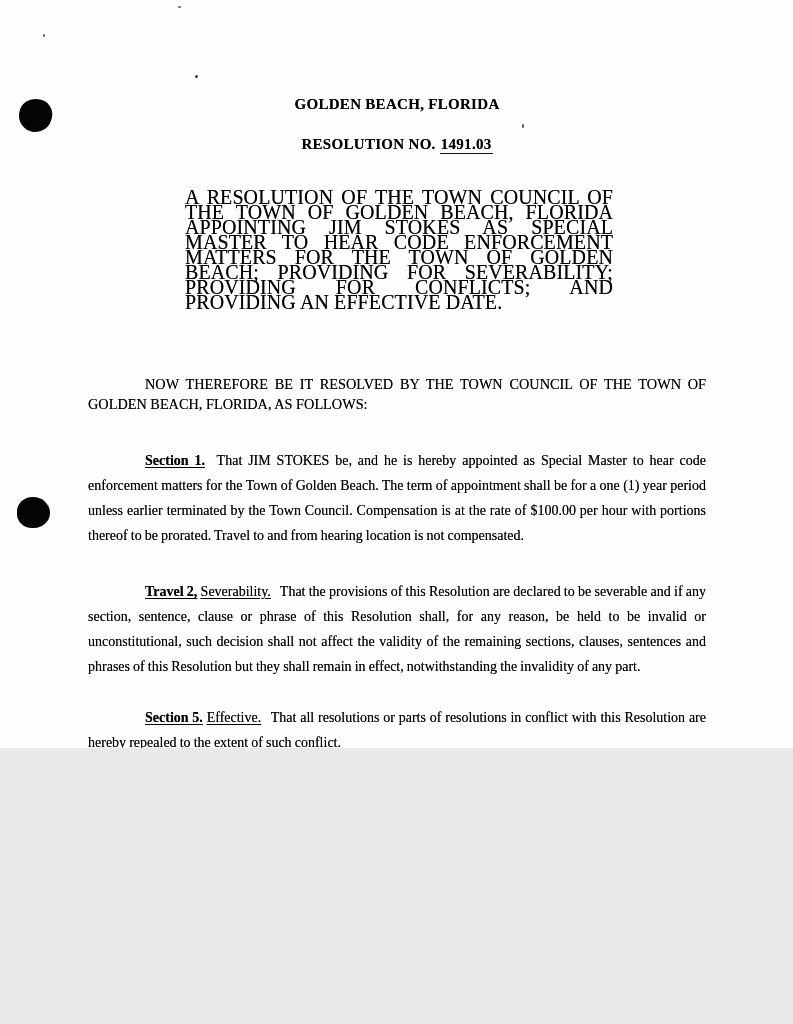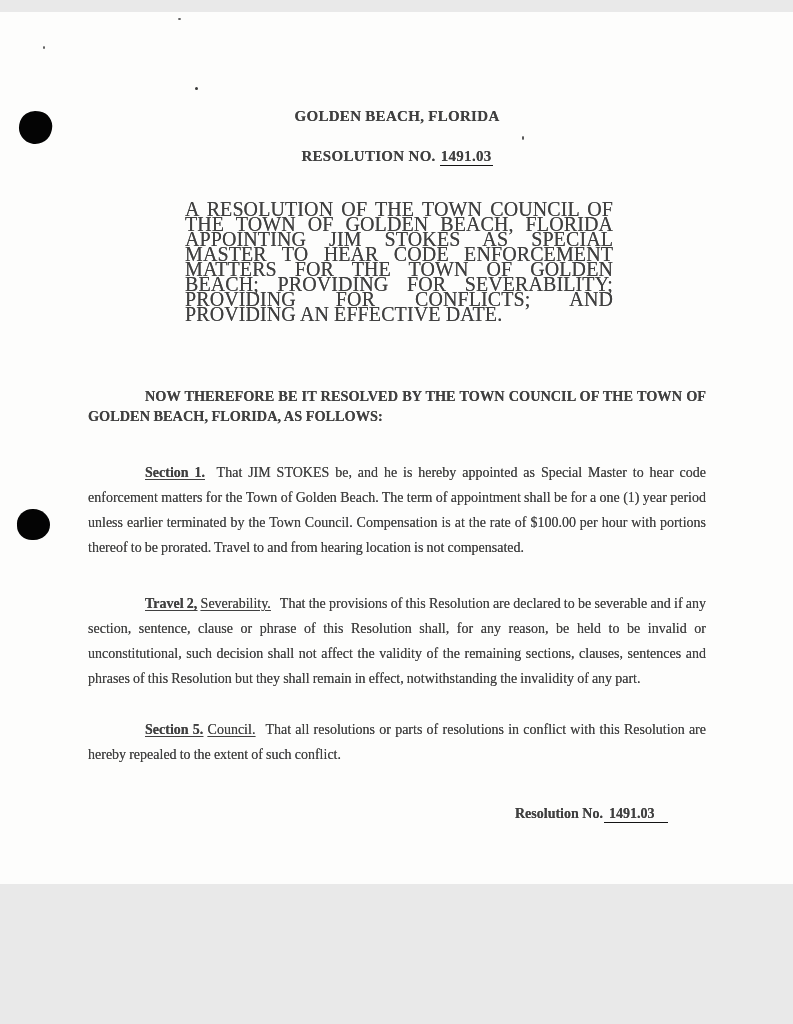--- a/index.html
+++ b/index.html
@@ -1,23 +1,23 @@
 <!DOCTYPE html>
 <html><head>
 <meta charset="utf-8">
 <style>
   html, body { margin: 0; padding: 0; background: #e9e9e9; }
   .page {
     position: relative;
     width: 793px;
-    height: 872px;
-    margin: 12px auto;
+    height: 748px;
+    margin: 0 auto;
     background: #fdfdfc;
     font-family: "Liberation Serif", serif;
-    color: #404040;
+    color: #000000;
     overflow: hidden;
     text-shadow: 0 0 0.4px rgba(20,20,20,0.65);
   }
   .content { position: absolute; left: 88px; right: 87px; top: 0; }
 
   .title {
     margin: 0; padding-top: 96px;
     text-align: center;
     font-size: 15px; font-weight: bold; letter-spacing: 0.3px;
   }
@@ -34,21 +34,21 @@
     text-align: justify;
     font-size: 20px;
     line-height: 15px;
     letter-spacing: 0.1px;
   }
 
   .resolved {
     margin: 64px 0 0 0;
     text-indent: 57px;
     text-align: justify;
-    font-weight: bold;
+    font-weight: normal;
     font-size: 14.3px;
     line-height: 20px;
   }
 
   .para {
     margin: 34px 0 0 0;
     text-indent: 57px;
     text-align: justify;
     font-size: 14px;
     line-height: 25px;
@@ -131,21 +131,21 @@
     </p>
 
     <p class="para s2">
       <span class="sec-b">Travel 2,</span>
       <span class="sec-u sec-gap">Severability.</span>
       <span>That the provisions of this Resolution are declared to be severable and if any section, sentence, clause or phrase of this Resolution shall, for any reason, be held to be invalid or unconstitutional, such decision shall not affect the validity of the remaining sections, clauses, sentences and phrases of this Resolution but they shall remain in effect, notwithstanding the invalidity of any part.</span>
     </p>
 
     <p class="para s3">
       <span class="sec-b">Section 5.</span>
-      <span class="sec-u sec-gap">Council.</span>
+      <span class="sec-u sec-gap">Effective.</span>
       <span>That all resolutions or parts of resolutions in conflict with this Resolution are hereby repealed to the extent of such conflict.</span>
     </p>
 
 
 
     <div class="footer">
       <span>Resolution No.</span><span class="footer-num">1491.03</span>
     </div>
 
   </div>

